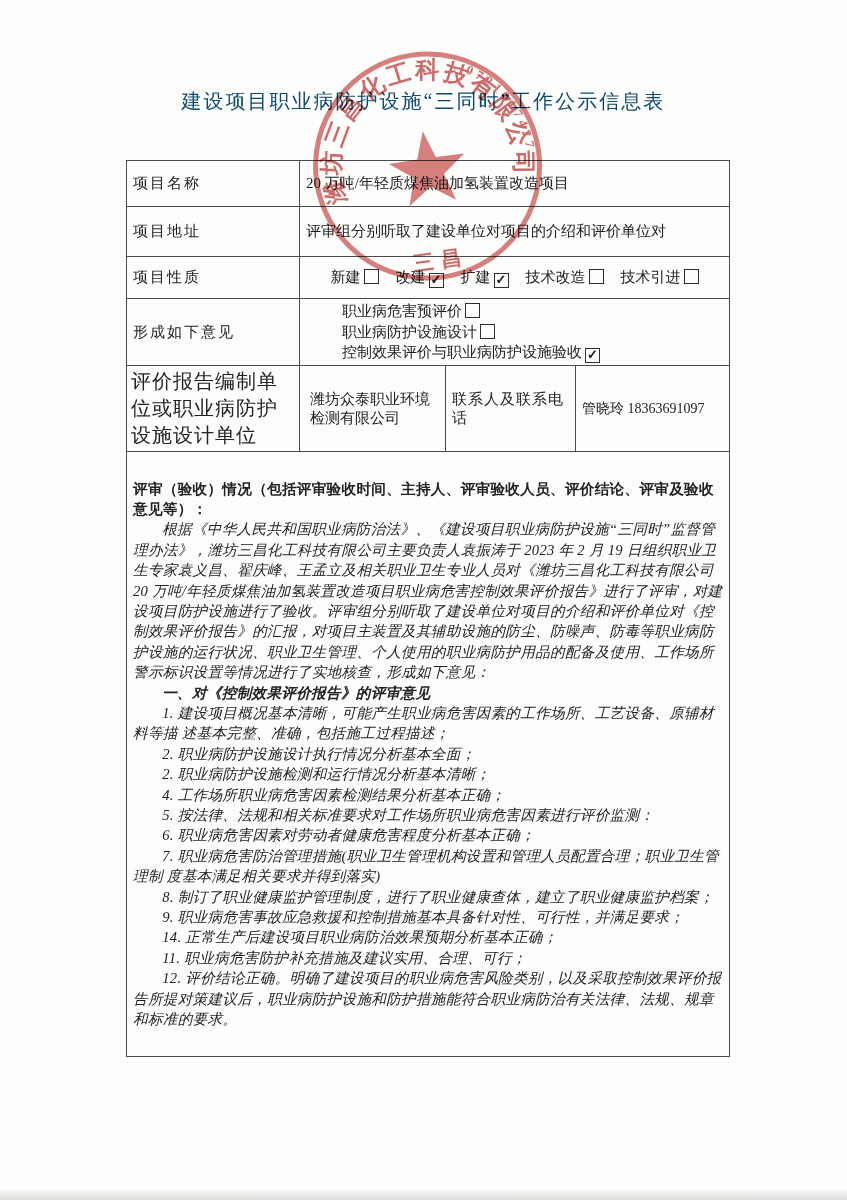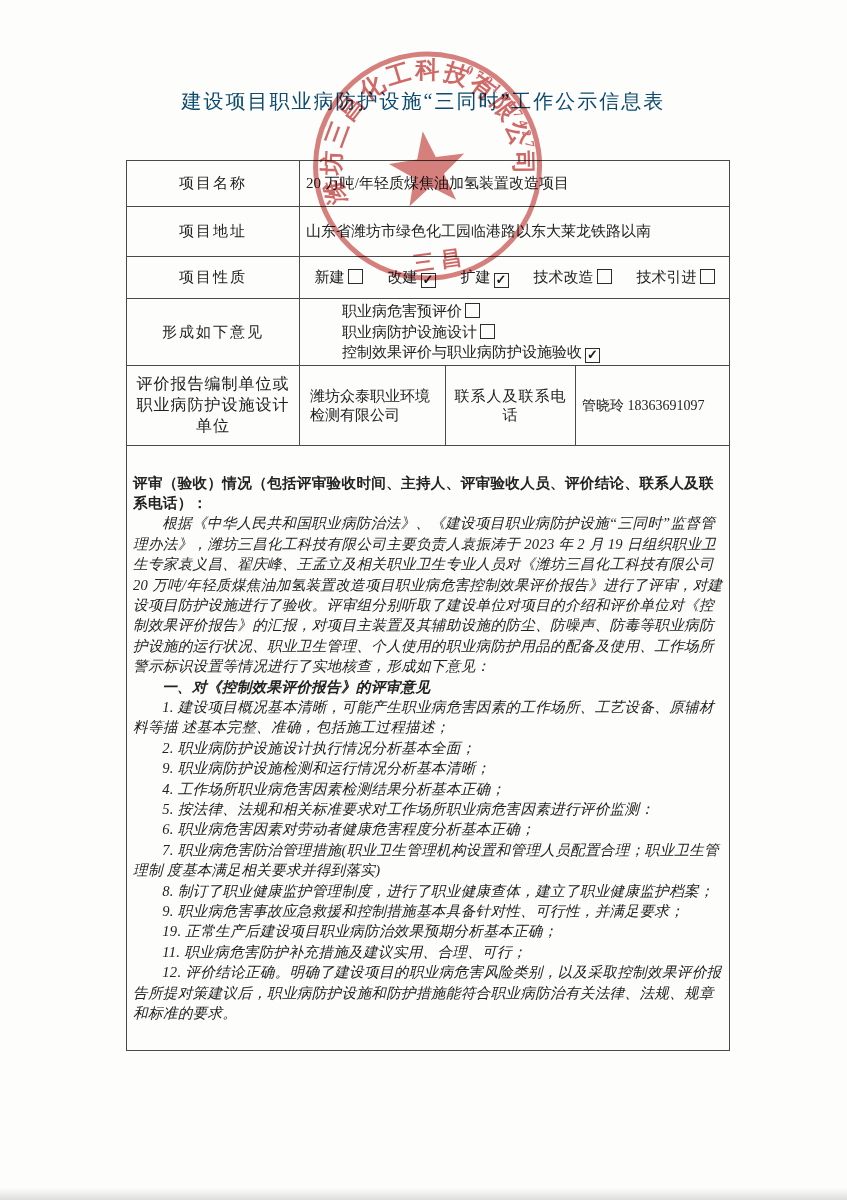--- a/index.html
+++ b/index.html
@@ -27,25 +27,25 @@
     position:absolute;left:126px;top:160px;width:603px;
     border-collapse:collapse;table-layout:fixed;
     font-size:15px;color:#222;
   }
   table.info td{
     border:1px solid #4a4a4a;
     padding:2px 6px;
     vertical-align:middle;
     overflow:hidden;
   }
-  td.lbl{text-align:center;letter-spacing:2px;}
-  td.lbl.small{letter-spacing:1px;font-size:16px;padding:2px 4px;}
+  td.lbl{text-align:left;letter-spacing:2px;}
+  td.lbl.small{letter-spacing:1px;font-size:20px;padding:2px 4px;}
   td.center{text-align:left;}
   td.num{font-size:16.5px;letter-spacing:1px;}
-  .opts{display:flex;justify-content:center;align-items:center;gap:25px;white-space:nowrap;}
+  .opts{display:flex;justify-content:center;align-items:center;gap:17px;white-space:nowrap;}
   .opt{white-space:nowrap;}
   .cb{
     display:inline-block;width:13px;height:13px;
     border:1.5px solid #2d2d2d;
     margin-left:3px;vertical-align:-2px;
     line-height:12px;font-size:13px;font-weight:bold;
     text-align:center;color:#1a1a1a;
   }
   .pub-line{padding-left:6px;line-height:20.5px;text-align:left;margin-left:30px;}
   td.review{
@@ -85,21 +85,21 @@
         <col style="width:130px">
         <col style="width:154px">
     </colgroup>
     <tbody>
         <tr style="height:46px">
       <td class="lbl">项目名称</td>
       <td class="center" colspan="3">20 万吨/年轻质煤焦油加氢装置改造项目</td>
     </tr>
     <tr style="height:50px">
       <td class="lbl">项目地址</td>
-      <td class="center" colspan="3">山东省潍坊市绿色化工园临港路以东大莱龙铁路以南</td>
+      <td class="center" colspan="3">评审组分别听取了建设单位对项目的介绍和评价单位对</td>
     </tr>
     <tr style="height:42px">
       <td class="lbl">项目性质</td>
       <td colspan="3">
         <div class="opts" id="nature-opts">
               <span class="opt">新建<span class="cb"></span></span>
               <span class="opt">改建<span class="cb">✓</span></span>
               <span class="opt">扩建<span class="cb">✓</span></span>
               <span class="opt">技术改造<span class="cb"></span></span>
               <span class="opt">技术引进<span class="cb"></span></span>
@@ -117,34 +117,34 @@
       </td>
     </tr>
     <tr style="height:80px">
       <td class="lbl small">评价报告编制单位或职业病防护设施设计单位</td>
       <td class="center" style="padding:2px 10px">潍坊众泰职业环境检测有限公司</td>
       <td class="lbl" style="letter-spacing:1px">联系人及联系电话</td>
       <td class="center" style="font-size:14px">管晓玲 18363691097</td>
     </tr>
     <tr style="height:605px">
       <td colspan="4" class="review">
-        <p class="rv-head">评审（验收）情况（包括评审验收时间、主持人、评审验收人员、评价结论、联系人及联系电话）：</p>
+        <p class="rv-head">评审（验收）情况（包括评审验收时间、主持人、评审验收人员、评价结论、评审及验收意见等）：</p>
         <div id="review-paras">
               <p class="rv">根据《中华人民共和国职业病防治法》、《建设项目职业病防护设施“三同时”监督管理办法》，潍坊三昌化工科技有限公司主要负责人袁振涛于 2023 年 2 月 19 日组织职业卫生专家袁义昌、翟庆峰、王孟立及相关职业卫生专业人员对《潍坊三昌化工科技有限公司 20 万吨/年轻质煤焦油加氢装置改造项目职业病危害控制效果评价报告》进行了评审，对建设项目防护设施进行了验收。评审组分别听取了建设单位对项目的介绍和评价单位对《控制效果评价报告》的汇报，对项目主装置及其辅助设施的防尘、防噪声、防毒等职业病防护设施的运行状况、职业卫生管理、个人使用的职业病防护用品的配备及使用、工作场所警示标识设置等情况进行了实地核查，形成如下意见：</p>
               <p class="rv bold">一、对《控制效果评价报告》的评审意见</p>
               <p class="rv">1. 建设项目概况基本清晰，可能产生职业病危害因素的工作场所、工艺设备、原辅材料等描 述基本完整、准确，包括施工过程描述；</p>
               <p class="rv">2. 职业病防护设施设计执行情况分析基本全面；</p>
-              <p class="rv">9. 职业病防护设施检测和运行情况分析基本清晰；</p>
+              <p class="rv">2. 职业病防护设施检测和运行情况分析基本清晰；</p>
               <p class="rv">4. 工作场所职业病危害因素检测结果分析基本正确；</p>
               <p class="rv">5. 按法律、法规和相关标准要求对工作场所职业病危害因素进行评价监测：</p>
               <p class="rv">6. 职业病危害因素对劳动者健康危害程度分析基本正确；</p>
               <p class="rv">7. 职业病危害防治管理措施(职业卫生管理机构设置和管理人员配置合理；职业卫生管理制 度基本满足相关要求并得到落实)</p>
               <p class="rv">8. 制订了职业健康监护管理制度，进行了职业健康查体，建立了职业健康监护档案；</p>
               <p class="rv">9. 职业病危害事故应急救援和控制措施基本具备针对性、可行性，并满足要求；</p>
-              <p class="rv">19. 正常生产后建设项目职业病防治效果预期分析基本正确；</p>
+              <p class="rv">14. 正常生产后建设项目职业病防治效果预期分析基本正确；</p>
               <p class="rv">11. 职业病危害防护补充措施及建议实用、合理、可行；</p>
               <p class="rv">12. 评价结论正确。明确了建设项目的职业病危害风险类别，以及采取控制效果评价报告所提对策建议后，职业病防护设施和防护措施能符合职业病防治有关法律、法规、规章和标准的要求。</p>
             </div>
       </td>
     </tr>
   </tbody>
     </table>
 
   <svg class="seal" viewBox="0 0 290 286" xmlns="http://www.w3.org/2000/svg" xmlns:xlink="http://www.w3.org/1999/xlink">
     <defs>

